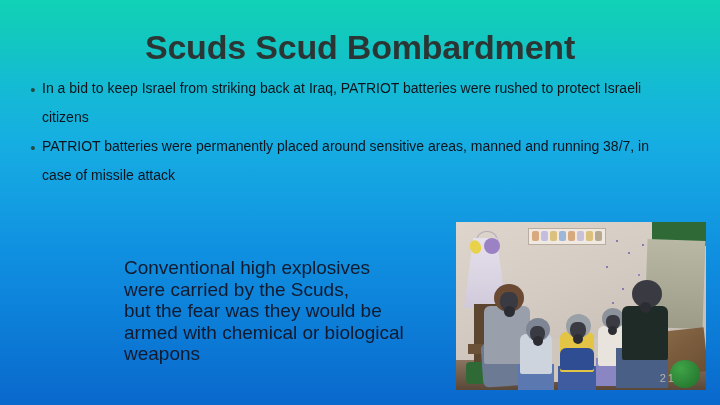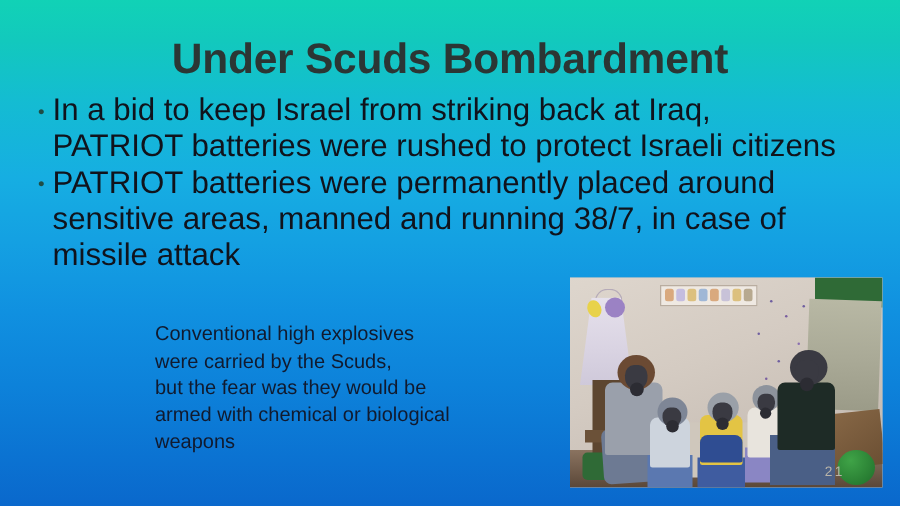--- a/index.html
+++ b/index.html
@@ -35,27 +35,27 @@
     display:flex;align-items:flex-start;
     margin-bottom:0px;
   }
   .bullet-dot{
     width:18px;min-width:18px;
     font-size:15px;line-height:29px;
     color:#1f4d45;text-align:center;
     padding-top:1px;
   }
   .bullet-text{
-    font-size:25px;line-height:29px;
+    font-size:14px;line-height:29px;
     color:#10131c;
     max-width:630px;
   }
   #caption{
     position:absolute;left:124px;top:257px;
-    font-size:16px;line-height:21.5px;
+    font-size:19px;line-height:21.5px;
     color:#111a2e;
     white-space:pre-line;
   }
   
   #photo{
     position:absolute;left:456px;top:222px;
     width:250px;height:168px;overflow:hidden;
     background:#cfc6bd;
   }
   .ph{position:absolute;}
@@ -136,21 +136,21 @@
   .m-filter{left:184px;top:80px;width:11px;height:11px;}
   .wm{position:absolute;right:30px;bottom:6px;
      font-size:11px;color:#b9b4a8;letter-spacing:2px;margin-top:36px;}
   .speck{position:absolute;width:2px;height:2px;border-radius:50%;}
 </style>
 </head>
 <body>
 
 <div id="slide">
 
-  <div id="title">Under Scuds Bombardment</div>
+  <div id="title">Scuds Scud Bombardment</div>
 
   <div class="bullets">
 
     <div class="bullet-row">
       <span class="bullet-dot">•</span>
       <span class="bullet-text">In a bid to keep Israel from striking back at Iraq, PATRIOT batteries were rushed to protect Israeli citizens</span>
     </div>
 
     <div class="bullet-row">
       <span class="bullet-dot">•</span>

